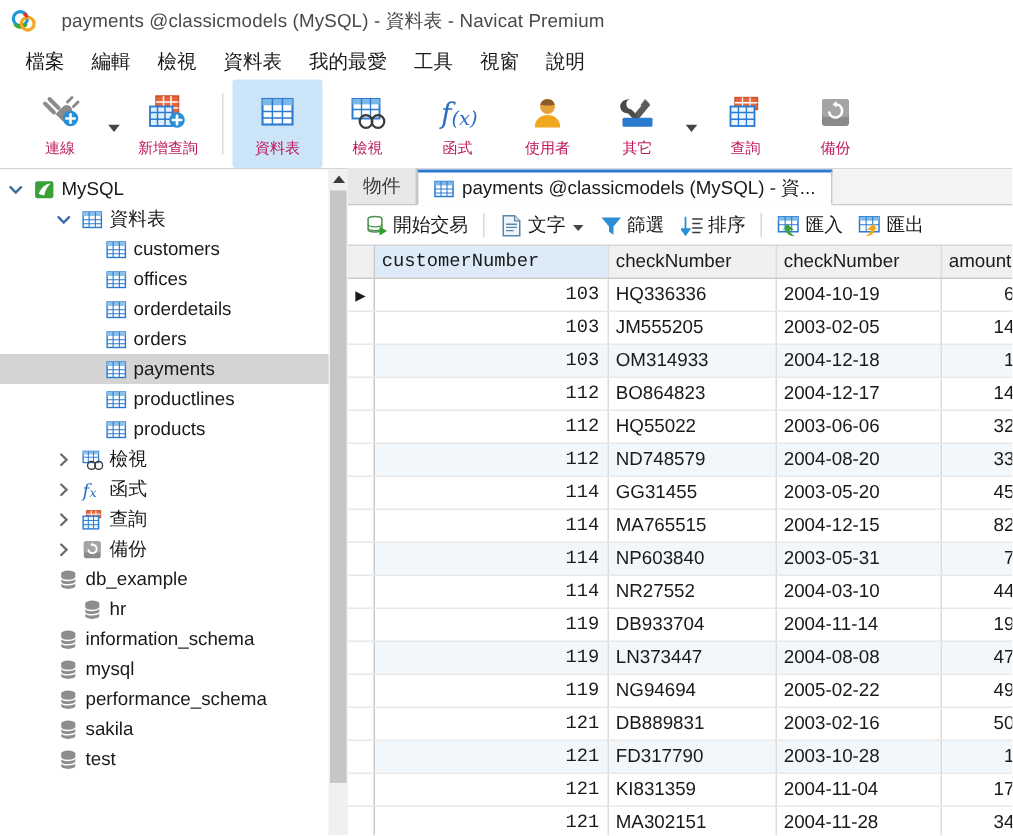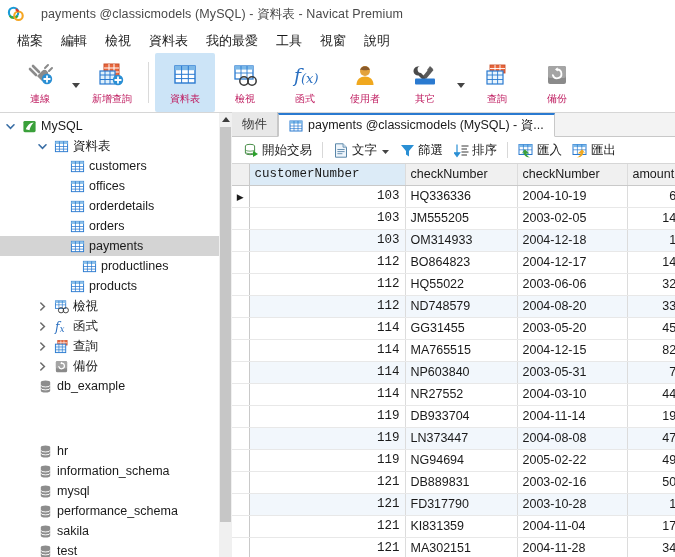--- a/index.html
+++ b/index.html
@@ -387,21 +387,21 @@
             <span class="twist"></span>
             <span class="ticon">
               <svg width="15" height="15" viewBox="0 0 16 16">
                 <rect x="1.5" y="2.5" width="13" height="11" fill="#fff" stroke="#2a7ad0" stroke-width="1"></rect>
                 <rect x="1.5" y="2.5" width="13" height="2.8" fill="#8cc1ea"></rect>
                 <path d="M1.5 8 H14.5 M1.5 10.8 H14.5 M5.8 2.5 V13.5 M10.2 2.5 V13.5" stroke="#2a7ad0" stroke-width="0.8"></path>
               </svg>
             </span>
             <span>payments</span>
           </div>
-          <div class="tnode" style="padding-left: 52px; margin-left: 12px;">
+          <div class="tnode" style="padding-left: 52px;">
             <span class="twist"></span>
             <span class="ticon">
               <svg width="15" height="15" viewBox="0 0 16 16">
                 <rect x="1.5" y="2.5" width="13" height="11" fill="#fff" stroke="#2a7ad0" stroke-width="1"></rect>
                 <rect x="1.5" y="2.5" width="13" height="2.8" fill="#8cc1ea"></rect>
                 <path d="M1.5 8 H14.5 M1.5 10.8 H14.5 M5.8 2.5 V13.5 M10.2 2.5 V13.5" stroke="#2a7ad0" stroke-width="0.8"></path>
               </svg>
             </span>
             <span>productlines</span>
           </div>
@@ -483,21 +483,21 @@
             <span class="twist"></span>
             <span class="ticon">
               <svg width="15" height="15" viewBox="0 0 16 16">
                 <ellipse cx="8" cy="3.4" rx="5" ry="1.9" fill="#8d8d8d"></ellipse>
                 <path d="M3 3.4 V12.6 a5 1.9 0 0 0 10 0 V3.4" fill="#8d8d8d"></path>
                 <path d="M3 6.6 a5 1.9 0 0 0 10 0 M3 9.7 a5 1.9 0 0 0 10 0" fill="none" stroke="#fff" stroke-width="1"></path>
               </svg>
             </span>
             <span>db_example</span>
           </div>
-          <div class="tnode" style="padding-left: 20px; margin-top: 45px;">
+          <div class="tnode" style="padding-left: 36px;">
             <span class="twist"></span>
             <span class="ticon">
               <svg width="15" height="15" viewBox="0 0 16 16">
                 <ellipse cx="8" cy="3.4" rx="5" ry="1.9" fill="#8d8d8d"></ellipse>
                 <path d="M3 3.4 V12.6 a5 1.9 0 0 0 10 0 V3.4" fill="#8d8d8d"></path>
                 <path d="M3 6.6 a5 1.9 0 0 0 10 0 M3 9.7 a5 1.9 0 0 0 10 0" fill="none" stroke="#fff" stroke-width="1"></path>
               </svg>
             </span>
             <span>hr</span>
           </div>

